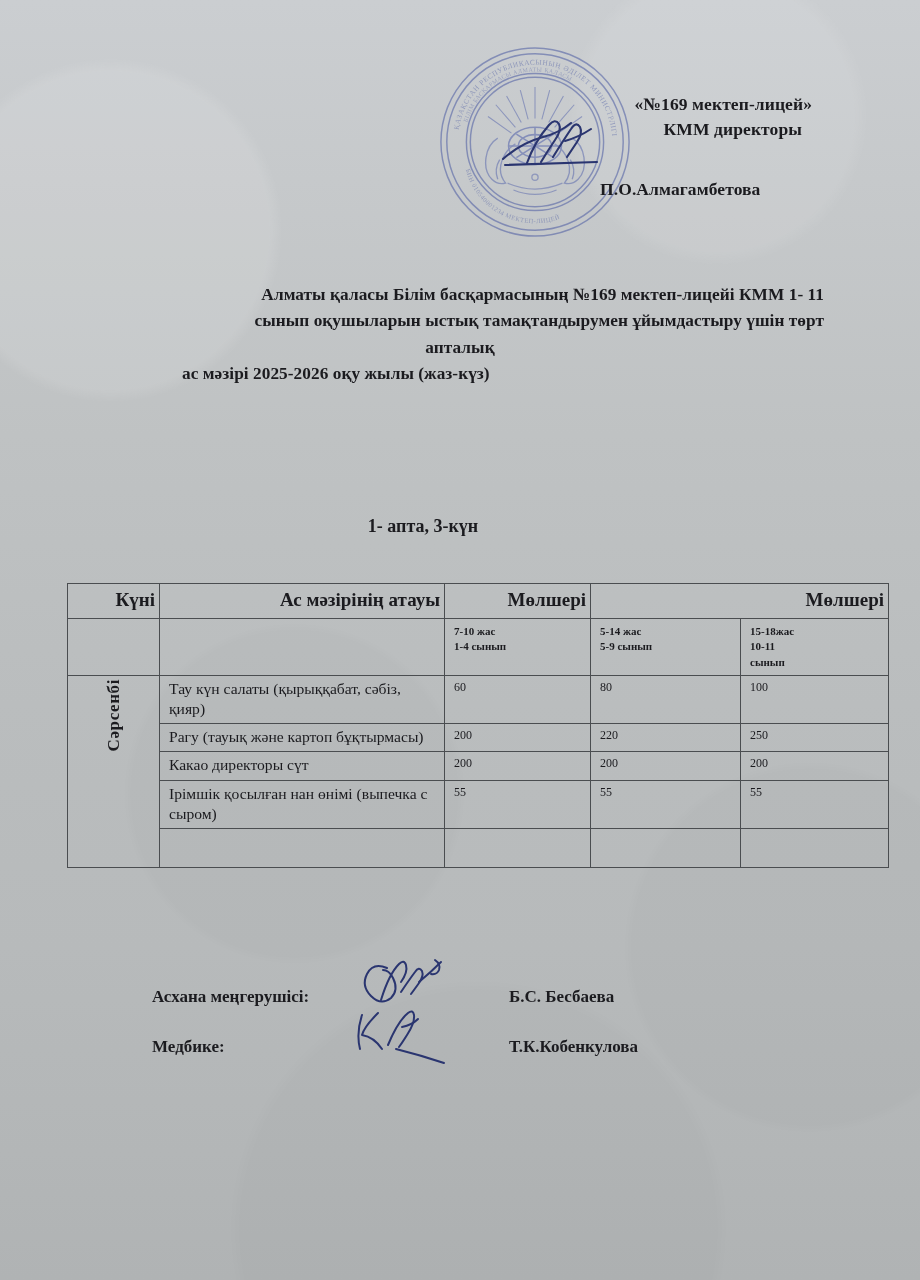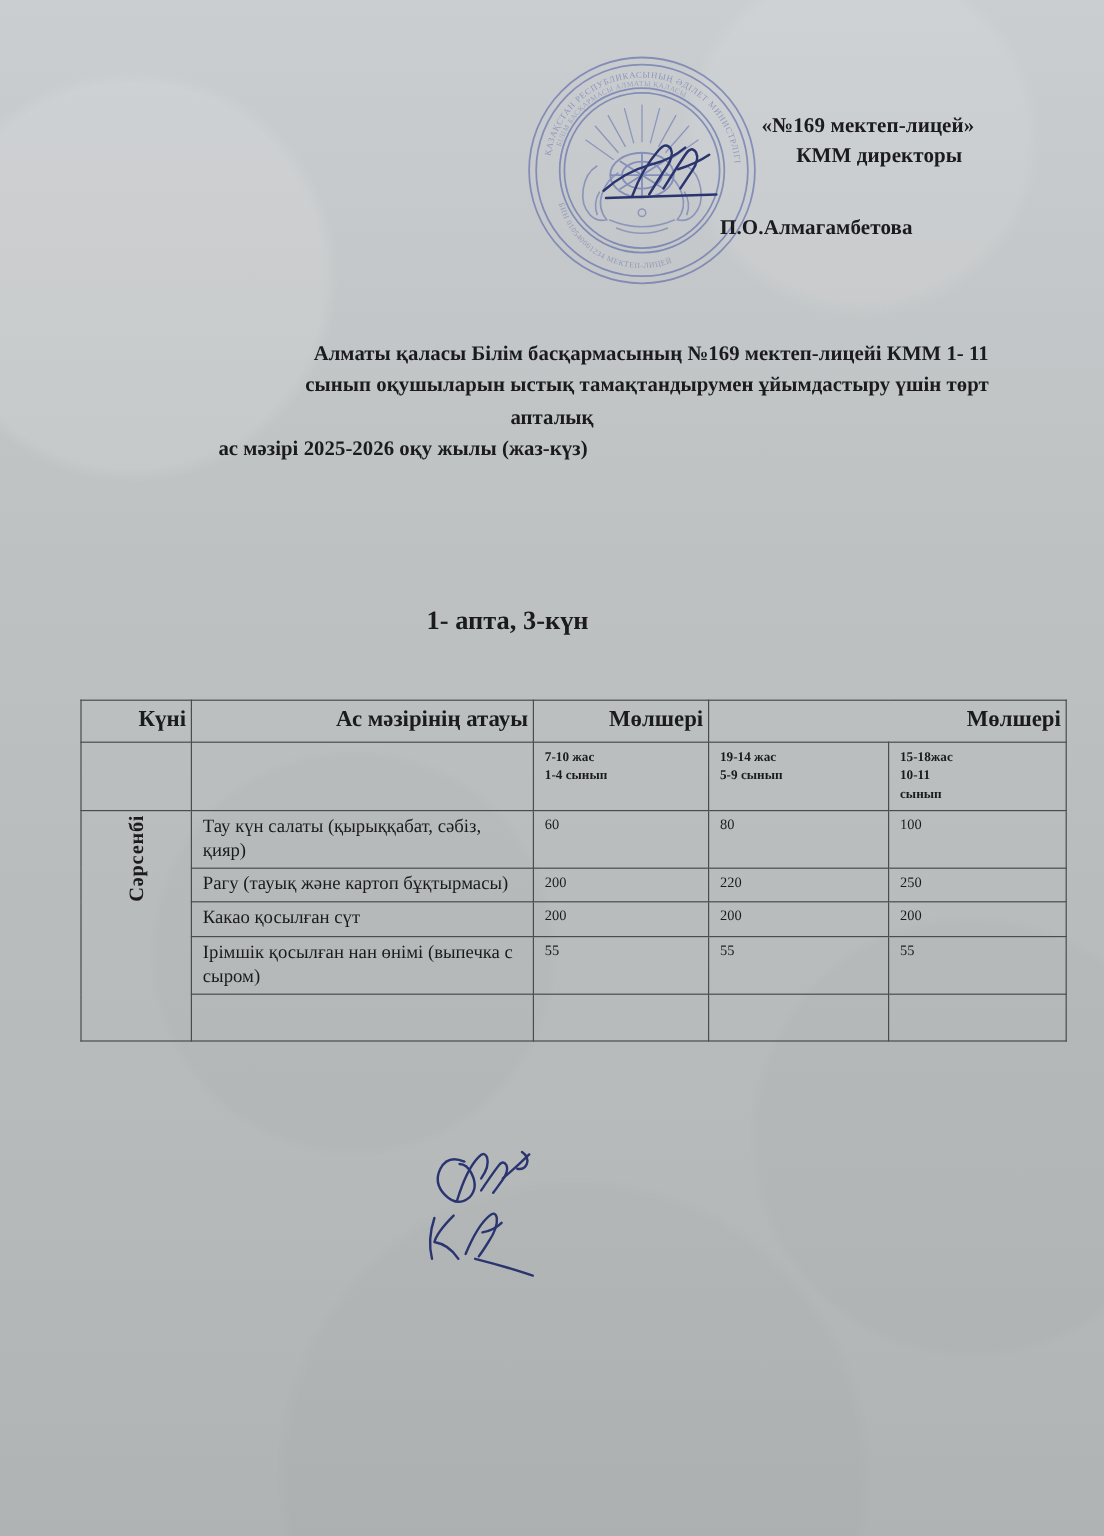--- a/index.html
+++ b/index.html
@@ -100,25 +100,25 @@
     letter-spacing: .05px;
   }
   .title .t1 { text-align: right; }
   .title .t2 { text-align: right; }
   .title .t3 { text-align: center; }
   .title .t4 { padding-left: 86px; }
 
   .weekday-line {
     position: absolute;
     left: 0;
-    top: 504px;
+    top: 516px;
     width: 832px;
     text-align: center;
     font-weight: bold;
-    font-size: 22px;
+    font-size: 18px;
     padding-left: 14px;
     box-sizing: border-box;
   }
 
   
   .menu-table {
     position: absolute;
     left: 67px;
     top: 583px;
     width: 821px;
@@ -331,21 +331,21 @@
         <th class="hdr-main" colspan="2">Мөлшері</th>
       </tr>
       <tr>
         <td></td>
         <td></td>
         <td class="sub">
           <div>7-10 жас</div>
           <div>1-4 сынып</div>
         </td>
         <td class="sub">
-          <div>19-14 жас</div>
+          <div>5-14 жас</div>
           <div>5-9 сынып</div>
         </td>
         <td class="sub">
           <div>15-18жас</div>
           <div>10-11</div>
           <div>сынып</div>
         </td>
       </tr>
     </thead>
     <tbody>
@@ -358,40 +358,50 @@
         <td class="num">80</td>
         <td class="num">100</td>
       </tr>
       <tr>
         <td class="menu-name">Рагу (тауық және картоп бұқтырмасы)</td>
         <td class="num">200</td>
         <td class="num">220</td>
         <td class="num">250</td>
       </tr>
       <tr>
-        <td class="menu-name">Какао қосылған сүт</td>
+        <td class="menu-name">Какао директоры сүт</td>
         <td class="num">200</td>
         <td class="num">200</td>
         <td class="num">200</td>
       </tr>
       <tr>
         <td class="menu-name">Ірімшік қосылған нан өнімі (выпечка с сыром)</td>
         <td class="num">55</td>
         <td class="num">55</td>
         <td class="num">55</td>
       </tr>
       <tr class="row-blank">
         <td class="menu-name"></td>
         <td class="num"></td>
         <td class="num"></td>
         <td class="num"></td>
       </tr>
     </tbody>
   </table>
 
+  <div class="footer">
+    <div class="foot-row">
+      <span class="foot-label">Асхана меңгерушісі:</span>
+      <span class="foot-name">Б.С. Бесбаева</span>
+    </div>
+    <div class="foot-row">
+      <span class="foot-label">Медбике:</span>
+      <span class="foot-name">Т.К.Кобенкулова</span>
+    </div>
+  </div>
 
   <div class="sig-cook">
     <svg viewBox="0 0 108 56" aria-hidden="true">
       <g fill="none" stroke="#2a3570" stroke-width="2" stroke-linecap="round" stroke-linejoin="round">
         <path d="M30 12 q-14 -6 -20 6 q-6 12 4 22 q10 10 20 2 q8 -8 2 -20 q-4 -8 -10 -8"></path>
         <path d="M24 44 q8 -26 18 -36 q5 -5 7 1 q2 7 -5 17"></path>
         <path d="M44 36 q8 -12 14 -20 q4 -6 7 -1 q2 5 -3 12 q-5 7 -8 11"></path>
         <path d="M62 26 q12 -10 22 -20"></path>
         <path d="M78 4 q6 4 4 10 q-2 5 -8 4"></path>
       </g>

